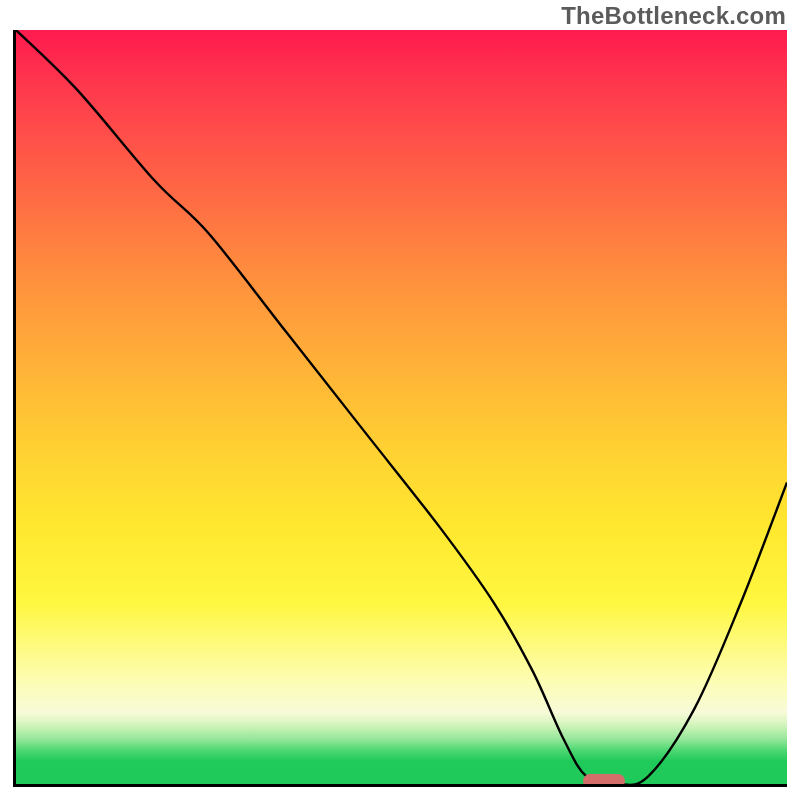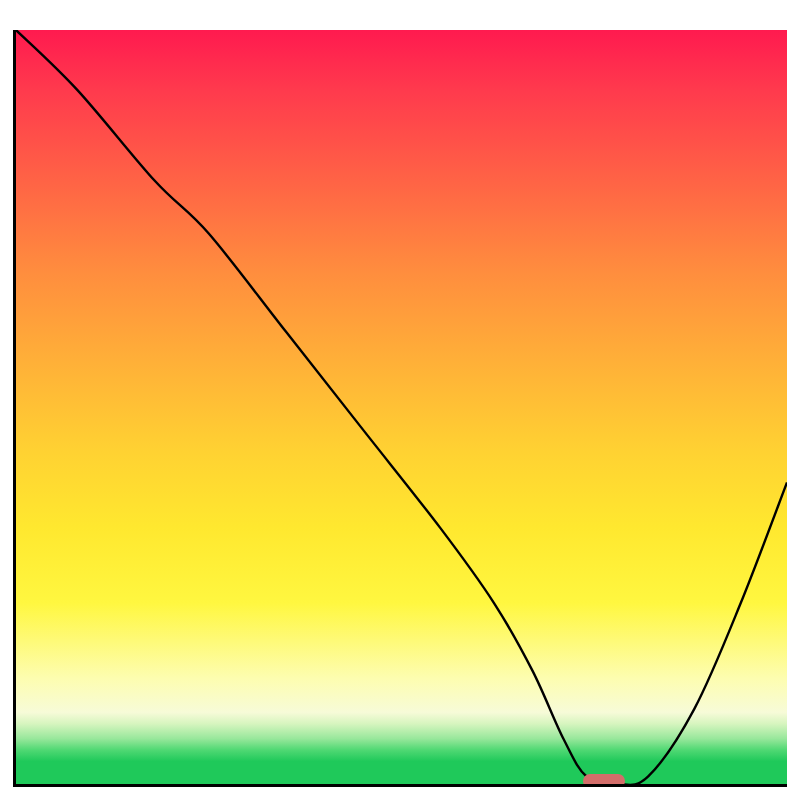--- a/index.html
+++ b/index.html
@@ -66,20 +66,21 @@
     height: 14px;
     background: #d36e6a;
     border-radius: 7px;
     transform: translate(-50%, -50%);
   }
 </style>
 </head>
 <body>
 <div class="wrap">
 
+  <div class="watermark">TheBottleneck.com</div>
 
   <div class="plot">
     <div class="grad"></div>
 
     <svg class="curve" viewBox="0 0 774 757" preserveAspectRatio="none">
       <path id="curve-path" fill="none" stroke="#000" stroke-width="2.4" d="M 0 0 C 10.32 10.093333333333325, 38.7 35.32666666666661, 61.92 60.559999999999945 C 85.14 85.79333333333328, 117.39 127.4283333333333, 139.32 151.39999999999998 C 161.25 175.37166666666664, 171.57 179.15666666666664, 193.5 204.39 C 215.43 229.62333333333333, 245.09999999999997 269.99666666666667, 270.9 302.8 C 296.7 335.60333333333335, 322.5 368.4066666666667, 348.3 401.21000000000004 C 374.1 434.0133333333334, 403.77000000000004 470.6016666666667, 425.70000000000005 499.62 C 447.63000000000005 528.6383333333333, 464.4 551.3483333333332, 479.88 575.3199999999999 C 495.36 599.2916666666666, 506.97 620.74, 518.58 643.45 C 530.19 666.1600000000001, 540.51 693.9166666666667, 549.54 711.58 C 558.5699999999999 729.2433333333333, 563.73 741.8599999999999, 572.76 749.43 C 581.79 757, 593.4000000000001 757, 603.72 757 C 614.04 757, 621.78 762.0466666666666, 634.68 749.43 C 647.5799999999999 736.8133333333333, 665.64 710.3183333333333, 681.12 681.3 C 696.6 652.2816666666666, 712.0799999999999 613.17, 727.56 575.3199999999999 C 743.04 537.4699999999999, 766.26 474.38666666666666, 774 454.2"></path>
     </svg>
 
     <div class="marker" id="min-marker" style="left: 588.24px; top: 751px;"></div>
   </div>

